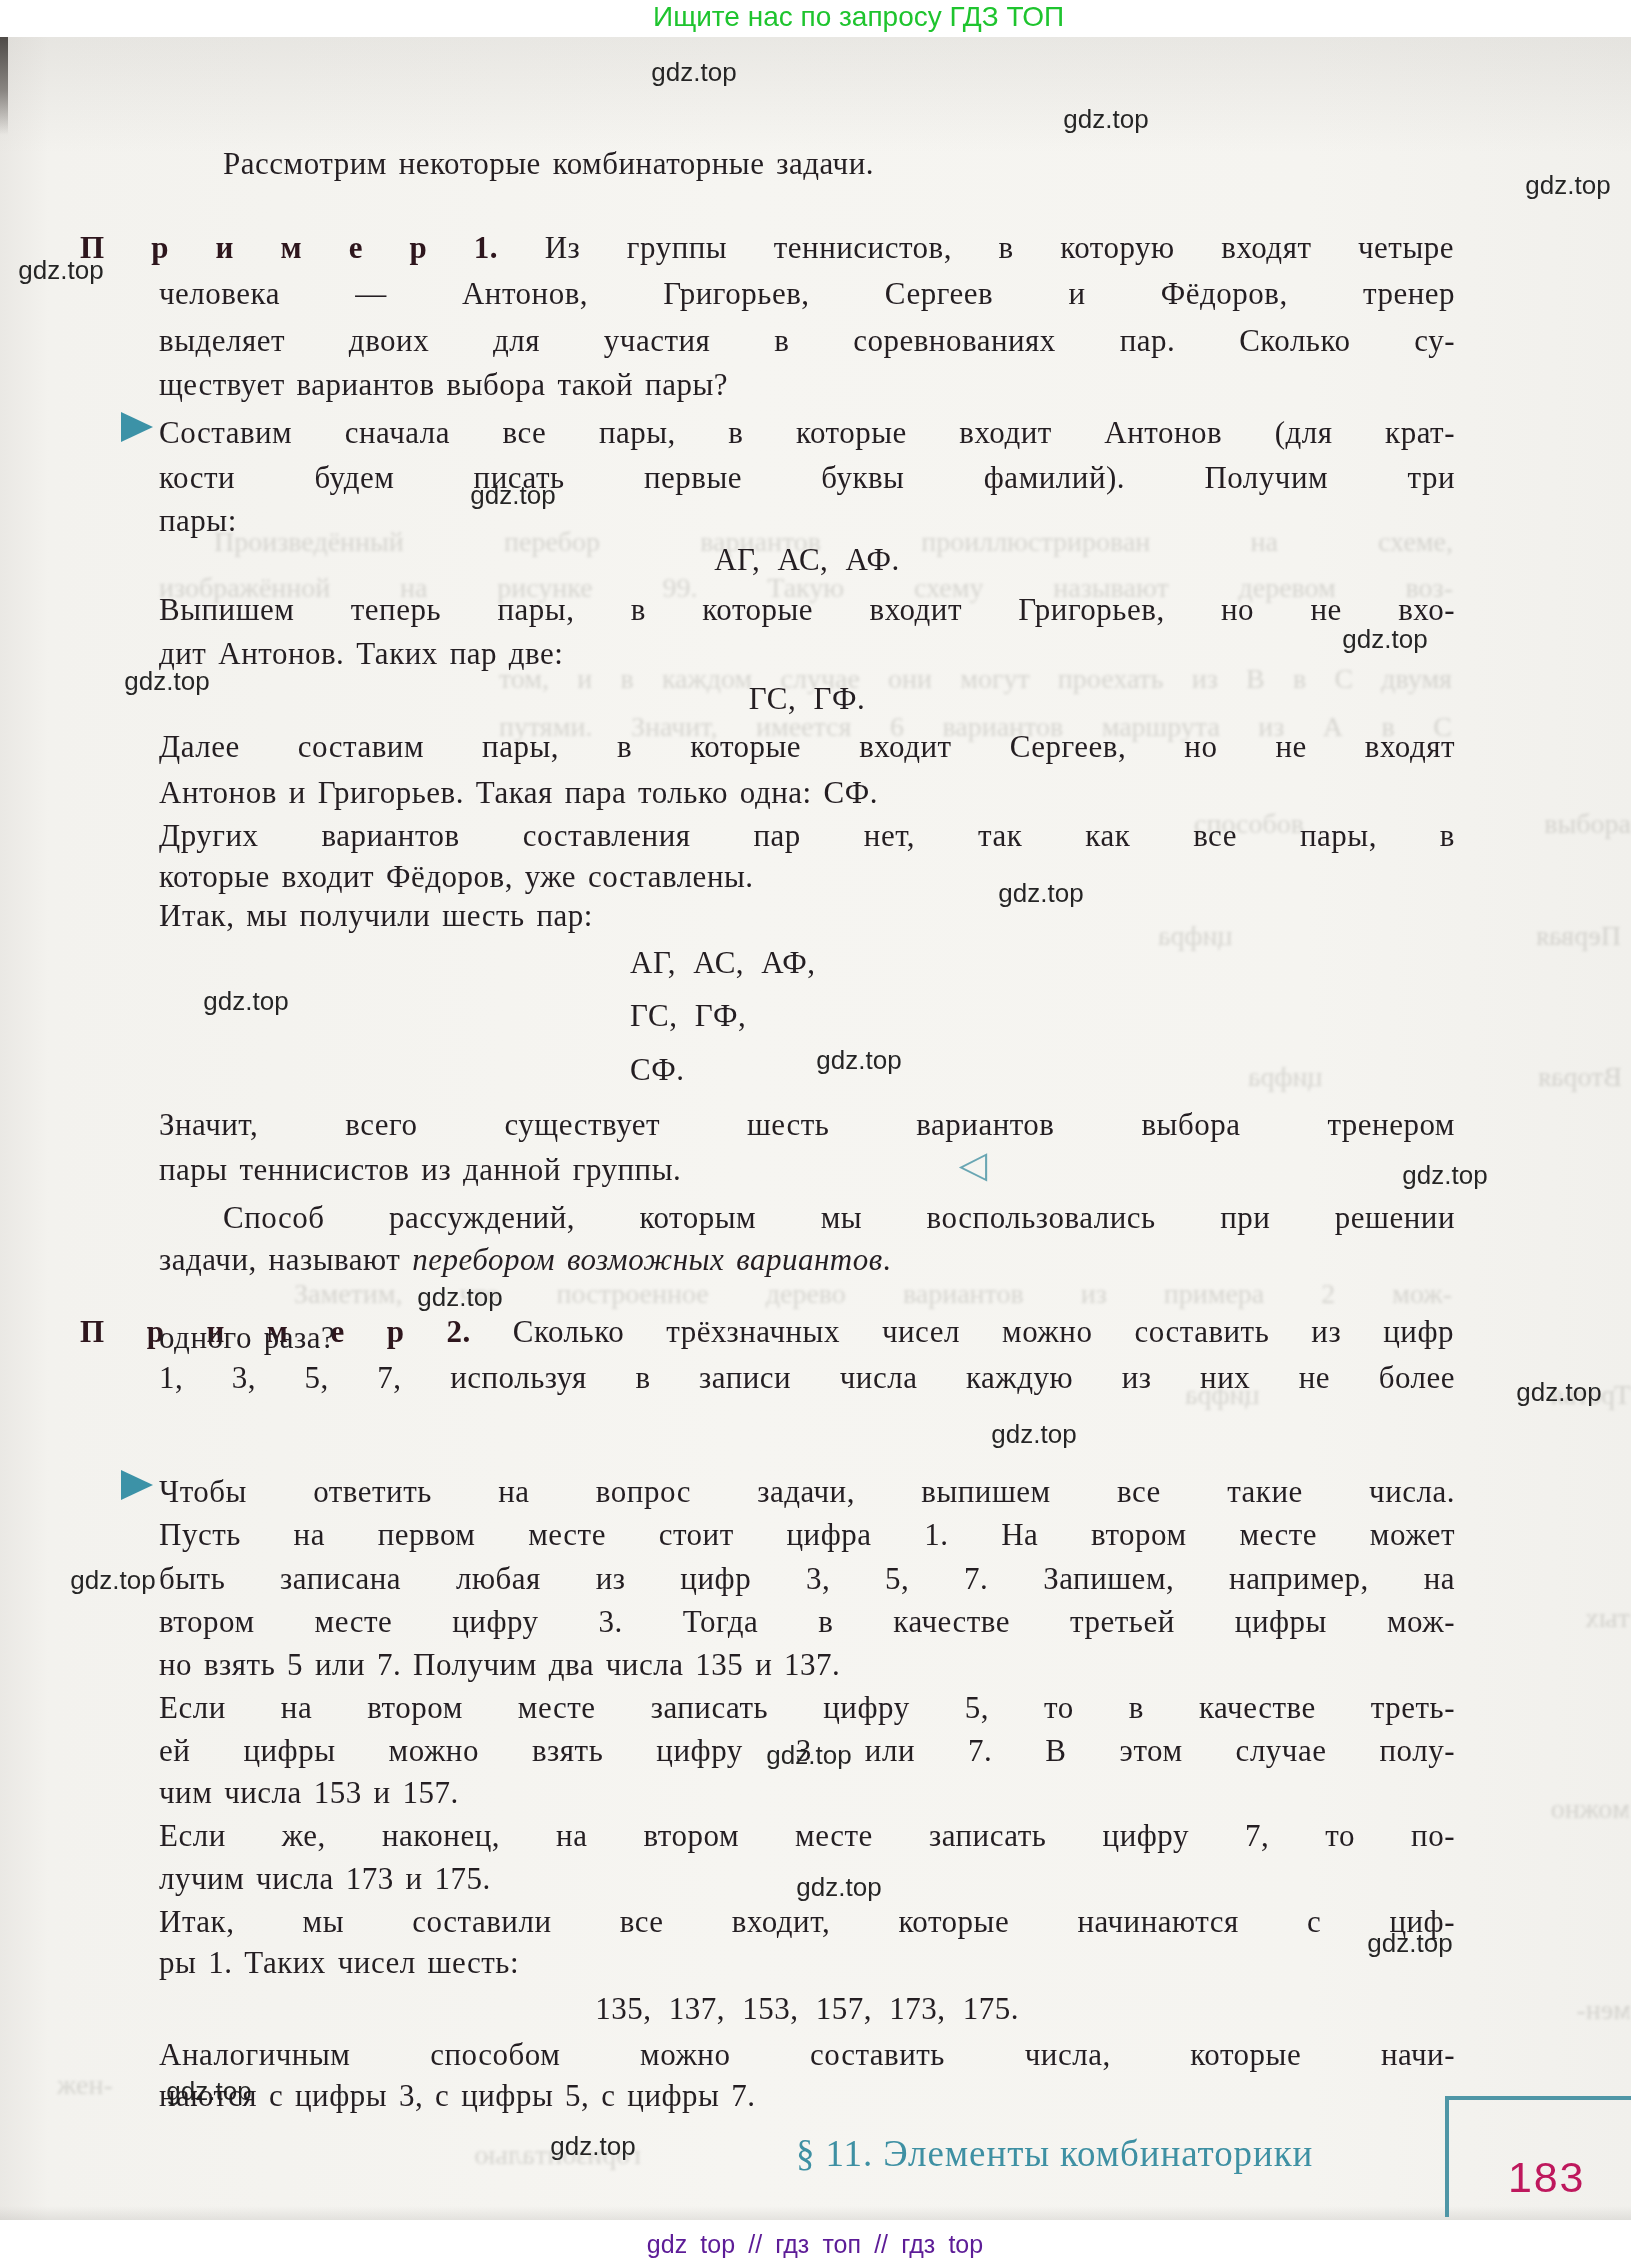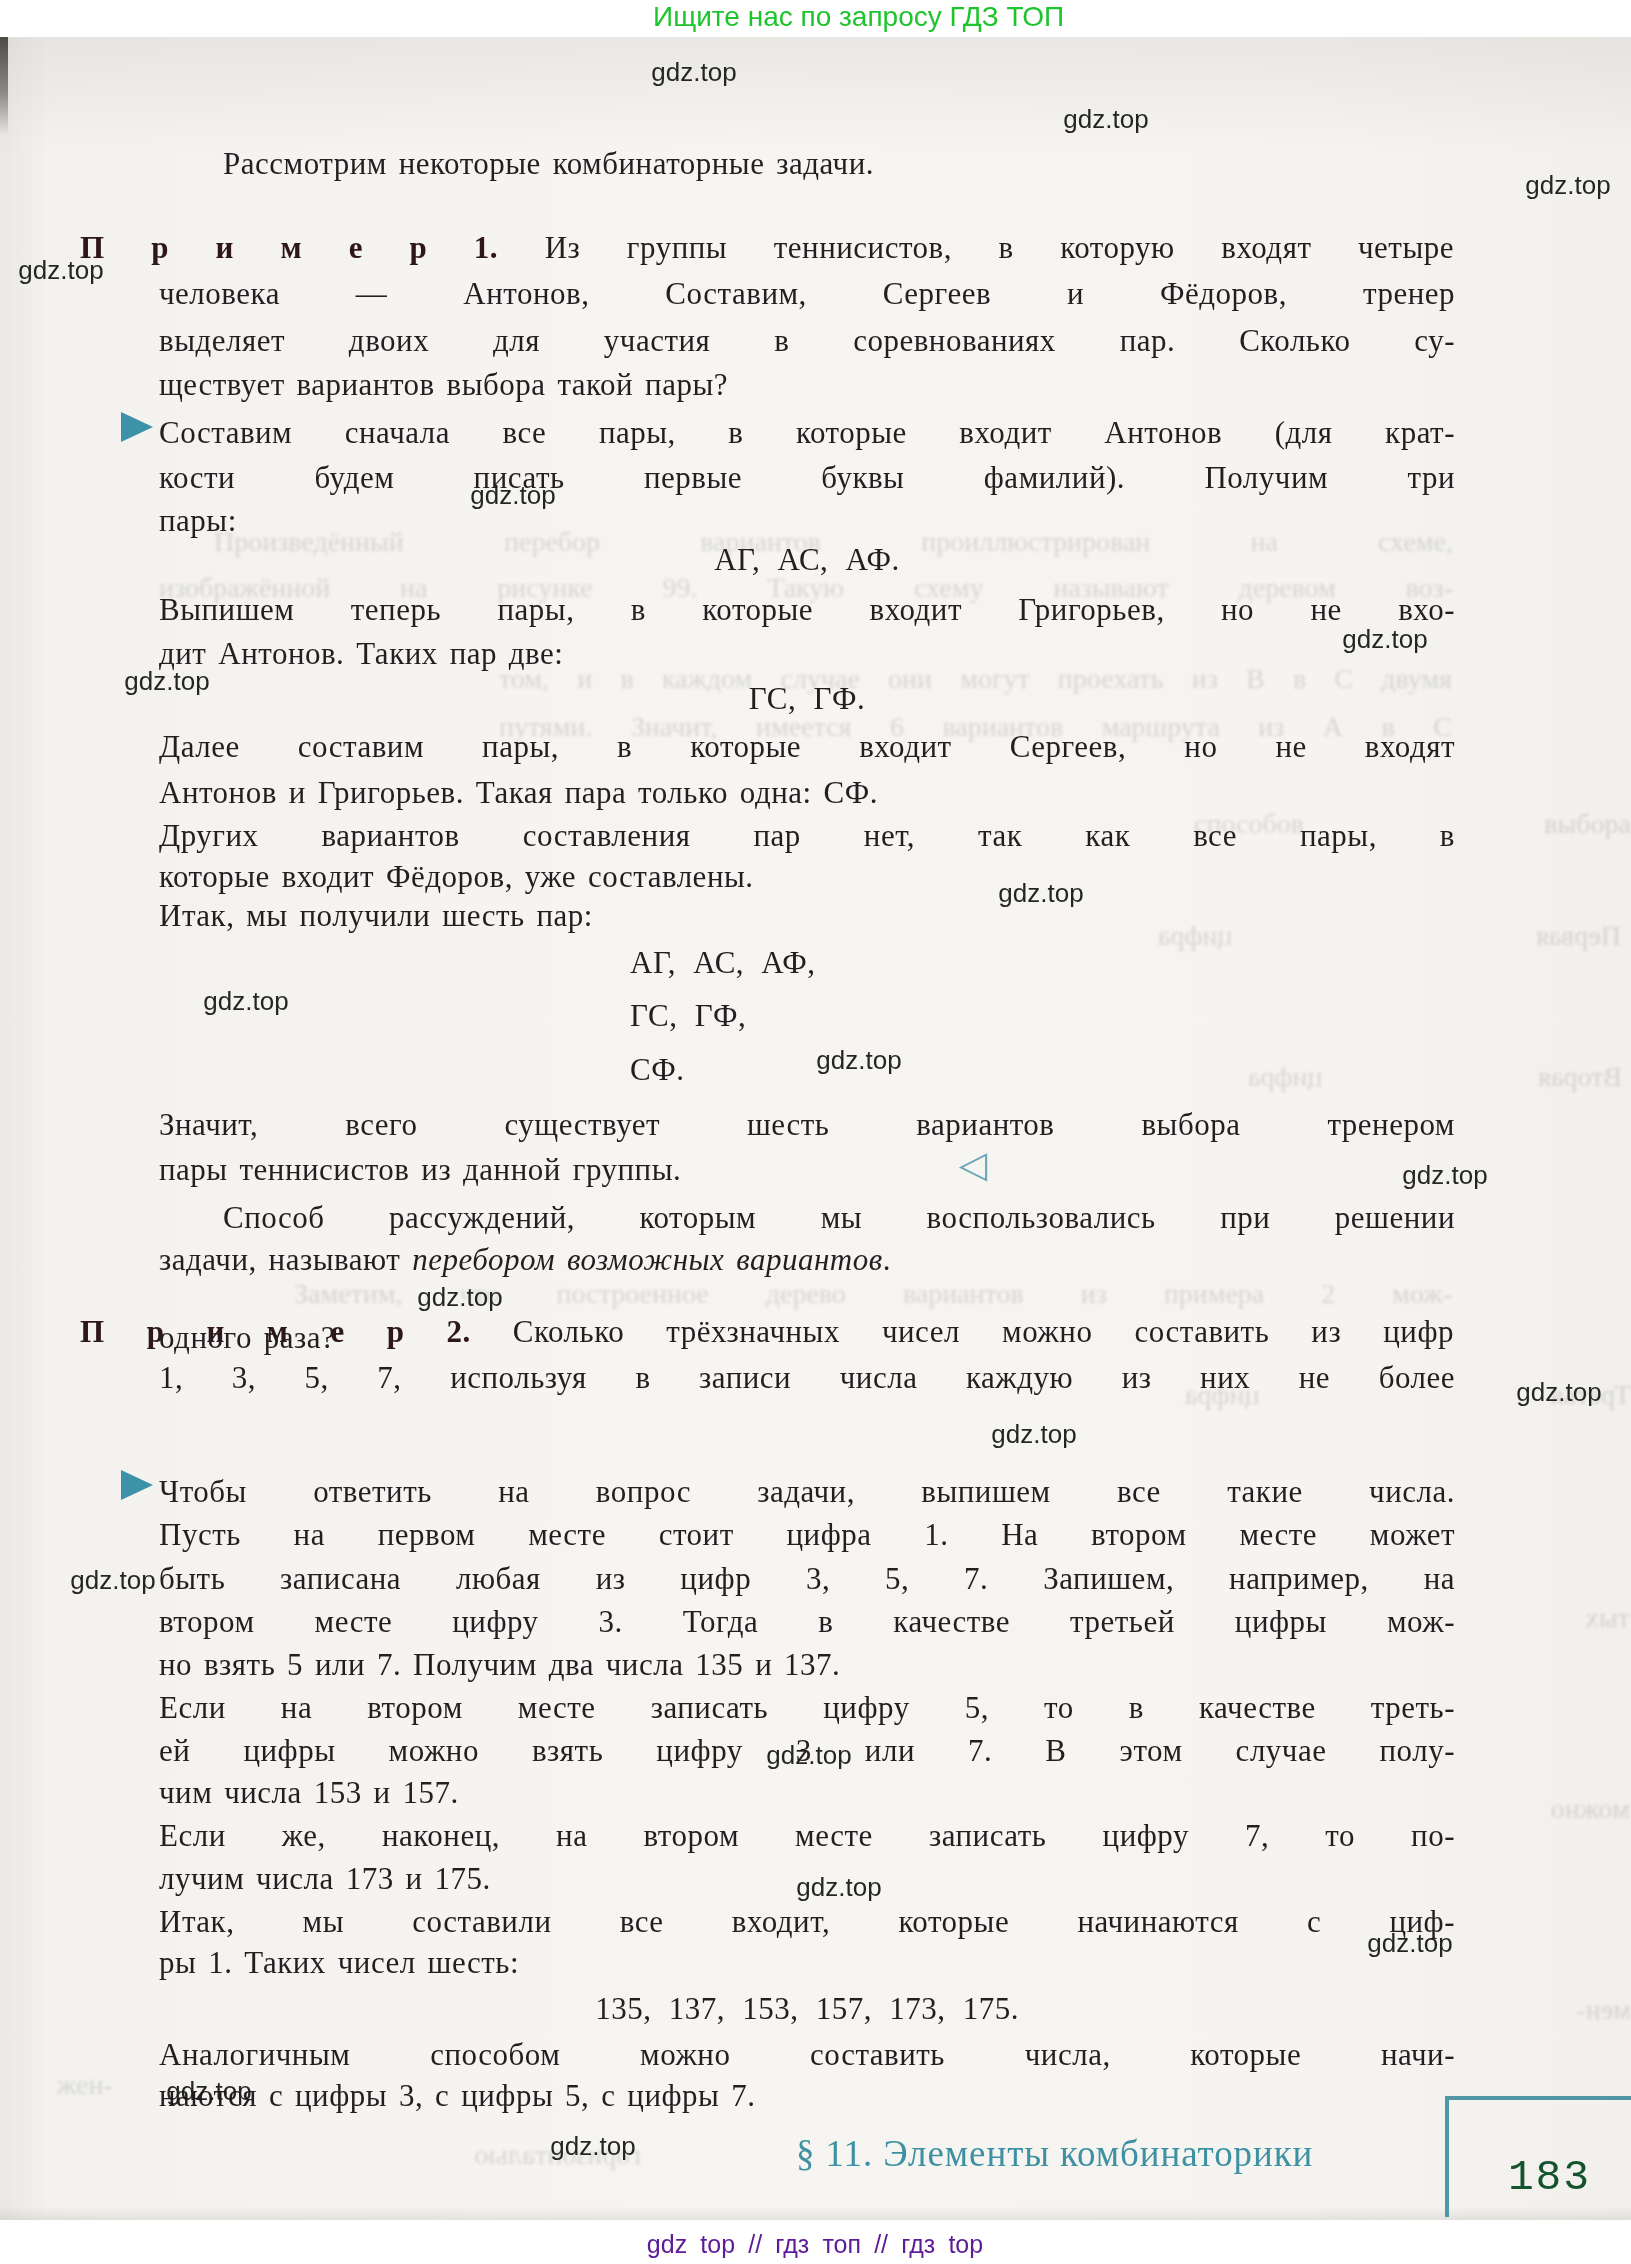--- a/index.html
+++ b/index.html
@@ -36,22 +36,22 @@
   .tri-open{position:absolute;font-family:"DejaVu Sans",sans-serif;font-size:37px;line-height:37px;
       color:#69a6b3;}
   
   #top-banner{position:absolute;left:653px;top:0.9px;font-family:"Liberation Sans",sans-serif;
       font-size:28px;color:#1ec42e;white-space:nowrap;}
   #bottom-banner{position:absolute;left:815px;top:2230px;transform:translateX(-50%);
       font-family:"Liberation Sans",sans-serif;font-size:25px;color:#5d1c97;word-spacing:6.2px;white-space:nowrap;}
   
   #section-title{position:absolute;left:796px;top:2132px;font-family:Liberation Serif, serif;
       font-size:37px;color:#3e90a3;letter-spacing:0.9px;white-space:nowrap;}
-  #page-number{position:absolute;left:1508px;top:2153px;font-family:Liberation Mono, monospace;
-      font-size:43px;color:#14532d;letter-spacing:1.8px;}
+  #page-number{position:absolute;left:1508px;top:2153px;font-family:Liberation Sans, sans-serif;
+      font-size:43px;color:#be185d;letter-spacing:1.8px;}
   .corner-h{position:absolute;left:1445px;top:2096px;width:186px;height:3.6px;background:#4f96a6;}
   .corner-v{position:absolute;left:1445px;top:2096px;width:3.6px;height:121px;background:#4f96a6;}
 </style>
 </head>
 <body>
 
 <div id="stage">
 
   <div id="top-banner">Ищите нас по запросу ГДЗ ТОП</div>
 
@@ -73,21 +73,21 @@
       <div class="bt flip" style="left: 1185px; top: 1377px; width: 446px;">Третья цифра</div>
       <div class="bt flip" style="left: 1479px; top: 1600px; width: 151px;">тых</div>
       <div class="bt flip" style="left: 1461px; top: 1791px; width: 169px;">можно</div>
       <div class="bt flip" style="left: 1444px; top: 1992px; width: 187px;">мен-</div>
       <div class="bt" style="left: 57px; top: 2067px; width: 160px;">жен-</div>
       <div class="bt flip" style="left: 258px; top: 2137px; width: 383px;">горизонталью</div>
     </div>
   <div id="text-layer">
       <div class="line a-l" style="left: 223px; top: 144px; width: 1232px;"><span>Рассмотрим некоторые комбинаторные задачи.</span></div>
       <div class="line a-j" style="left: 80px; top: 228px; width: 1374px;"><span class="b">П р и м е р  1.</span><span> Из группы теннисистов, в которую входят четыре</span></div>
-      <div class="line a-j" style="left: 159px; top: 274px; width: 1296px;"><span>человека — Антонов, Составим, Сергеев и Фёдоров, тренер</span></div>
+      <div class="line a-j" style="left: 159px; top: 274px; width: 1296px;"><span>человека — Антонов, Григорьев, Сергеев и Фёдоров, тренер</span></div>
       <div class="line a-j" style="left: 159px; top: 321px; width: 1296px;"><span>выделяет двоих для участия в соревнованиях пар. Сколько су-</span></div>
       <div class="line a-l" style="left: 159px; top: 365px; width: 1296px;"><span>ществует вариантов выбора такой пары?</span></div>
       <div class="line a-j" style="left: 159px; top: 413px; width: 1296px;"><span>Составим сначала все пары, в которые входит Антонов (для крат-</span></div>
       <div class="line a-j" style="left: 159px; top: 458px; width: 1296px;"><span>кости будем писать первые буквы фамилий). Получим три</span></div>
       <div class="line a-l" style="left: 159px; top: 501px; width: 1296px;"><span>пары:</span></div>
       <div class="line a-c sp" style="left: 159px; top: 540px; width: 1296px;"><span>АГ, АС, АФ.</span></div>
       <div class="line a-j" style="left: 159px; top: 590px; width: 1296px;"><span>Выпишем теперь пары, в которые входит Григорьев, но не вхо-</span></div>
       <div class="line a-l" style="left: 159px; top: 634px; width: 1296px;"><span>дит Антонов. Таких пар две:</span></div>
       <div class="line a-c sp" style="left: 159px; top: 679px; width: 1296px;"><span>ГС, ГФ.</span></div>
       <div class="line a-j" style="left: 159px; top: 727px; width: 1296px;"><span>Далее составим пары, в которые входит Сергеев, но не входят</span></div>

